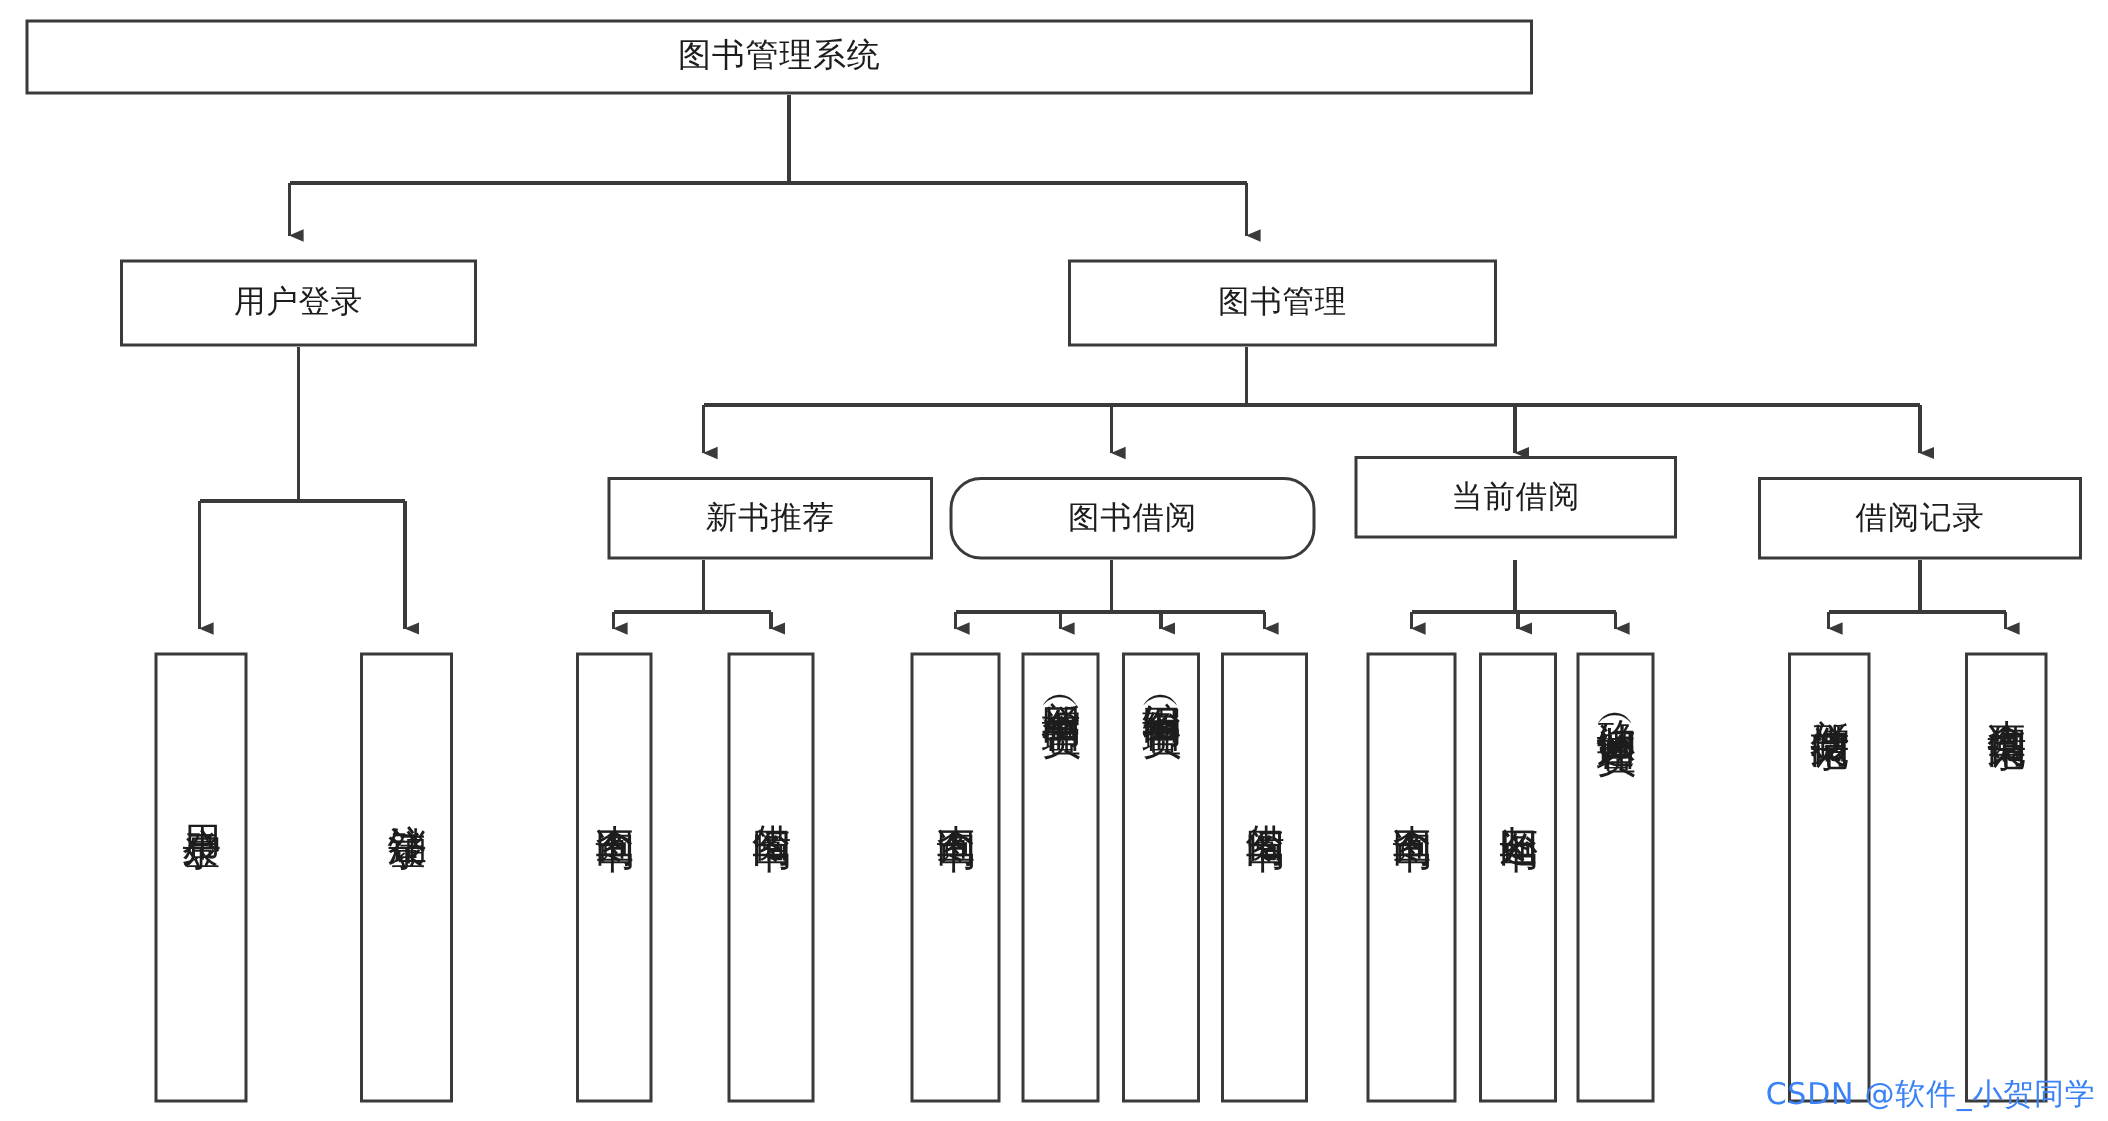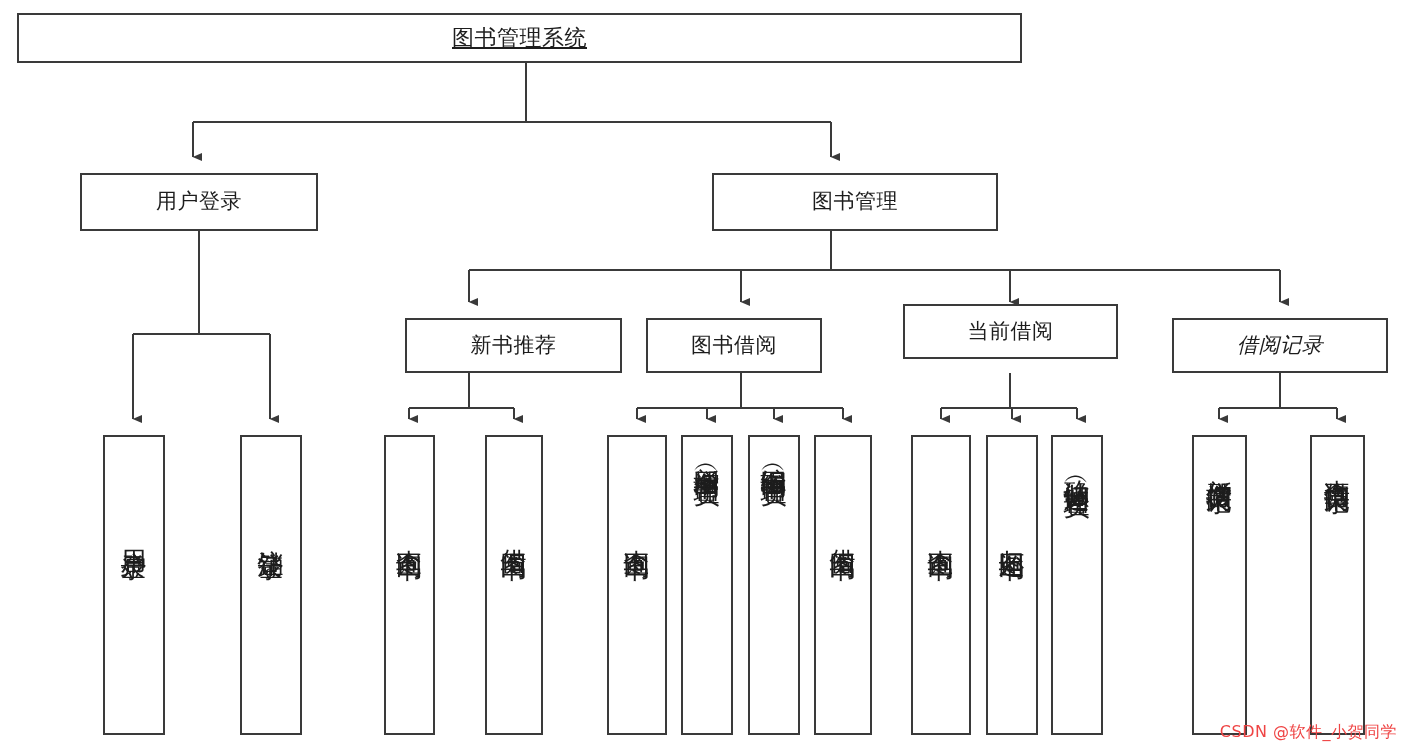--- a/index.html
+++ b/index.html
@@ -54,22 +54,22 @@
     letter-spacing:2px;
     line-height:1;
     display:block;
   }
   .node.vert.mid .label{ margin-top:92px; }
   .node.vert.tall .label{ margin-top:10px; }
   .node.vert.tall2 .label{ margin-top:22px; }
   .watermark{
     position:absolute;
     right:8px;bottom:4px;
-    font-size:16px;
-    color:#ef4444;
+    font-size:20px;
+    color:#3b82f6;
     letter-spacing:0.5px;
     white-space:nowrap;
   }
 </style>
 </head>
 <body>
 
 <div id="diagram-root">
 
   <svg id="connectors" viewBox="0 0 1405 747" xmlns="http://www.w3.org/2000/svg">
@@ -108,41 +108,41 @@
         <line x1="941" y1="408" x2="941" y2="419" marker-end="url(#arrowhead)"></line>
         <line x1="1012" y1="408" x2="1012" y2="419" marker-end="url(#arrowhead)"></line>
         <line x1="1077" y1="408" x2="1077" y2="419" marker-end="url(#arrowhead)"></line>
         <line x1="1280" y1="373" x2="1280" y2="408"></line>
         <line x1="1219" y1="408" x2="1337" y2="408"></line>
         <line x1="1219" y1="408" x2="1219" y2="419" marker-end="url(#arrowhead)"></line>
         <line x1="1337" y1="408" x2="1337" y2="419" marker-end="url(#arrowhead)"></line>
       </g>
   </svg>
 
-  <div class="node root horiz" style="left:17px;top:13px;width:1005px;height:50px;text-decoration:underline;">
+  <div class="node root horiz" style="left:17px;top:13px;width:1005px;height:50px;">
     <span class="label">图书管理系统</span>
   </div>
 
   <div class="node horiz" style="left:80px;top:173px;width:238px;height:58px;">
     <span class="label">用户登录</span>
   </div>
   <div class="node horiz" style="left:712px;top:173px;width:286px;height:58px;">
     <span class="label">图书管理</span>
   </div>
 
   <div class="node horiz" style="left:361px;top:318px;width:217px;height:55px;margin-left:44px;">
     <span class="label">新书推荐</span>
   </div>
-  <div class="node horiz" style="left:646px;top:318px;width:176px;height:55px;">
+  <div class="node horiz" style="left:633px;top:318px;width:244px;height:55px;border-radius:21px;">
     <span class="label">图书借阅</span>
   </div>
   <div class="node horiz" style="left:903px;top:304px;width:215px;height:55px;">
     <span class="label">当前借阅</span>
   </div>
-  <div class="node horiz" style="left:1172px;top:318px;width:216px;height:55px;font-style:italic;">
+  <div class="node horiz" style="left:1172px;top:318px;width:216px;height:55px;">
     <span class="label">借阅记录</span>
   </div>
 
   <div class="node vert mid" style="left:103px;top:435px;width:62px;height:300px;">
     <span class="label">用户登录</span>
   </div>
   <div class="node vert mid" style="left:240px;top:435px;width:62px;height:300px;">
     <span class="label">注销登录</span>
   </div>
   <div class="node vert mid" style="left:384px;top:435px;width:51px;height:300px;">

